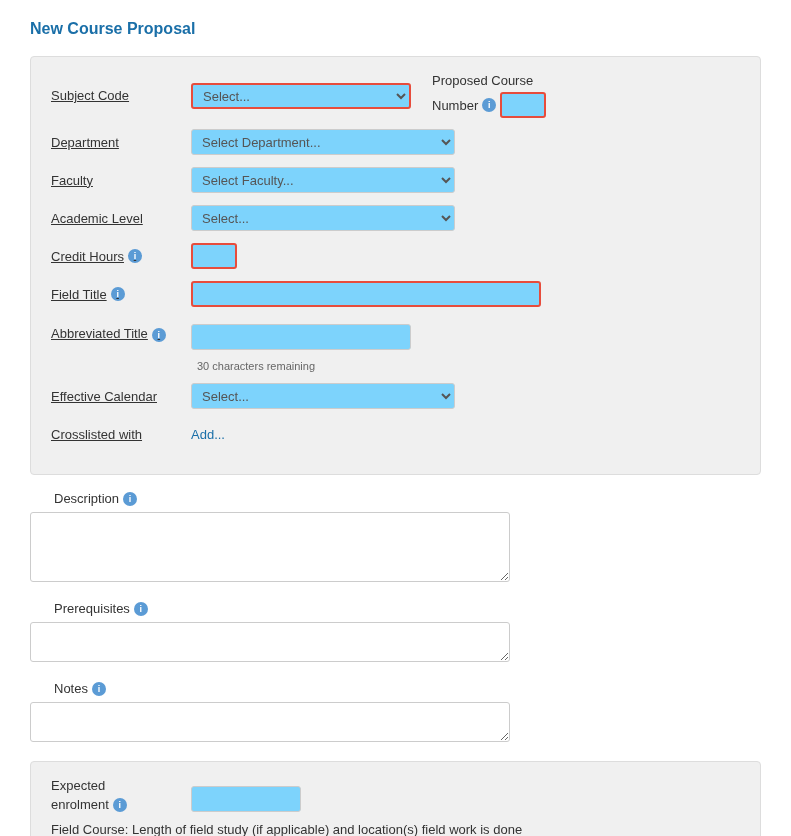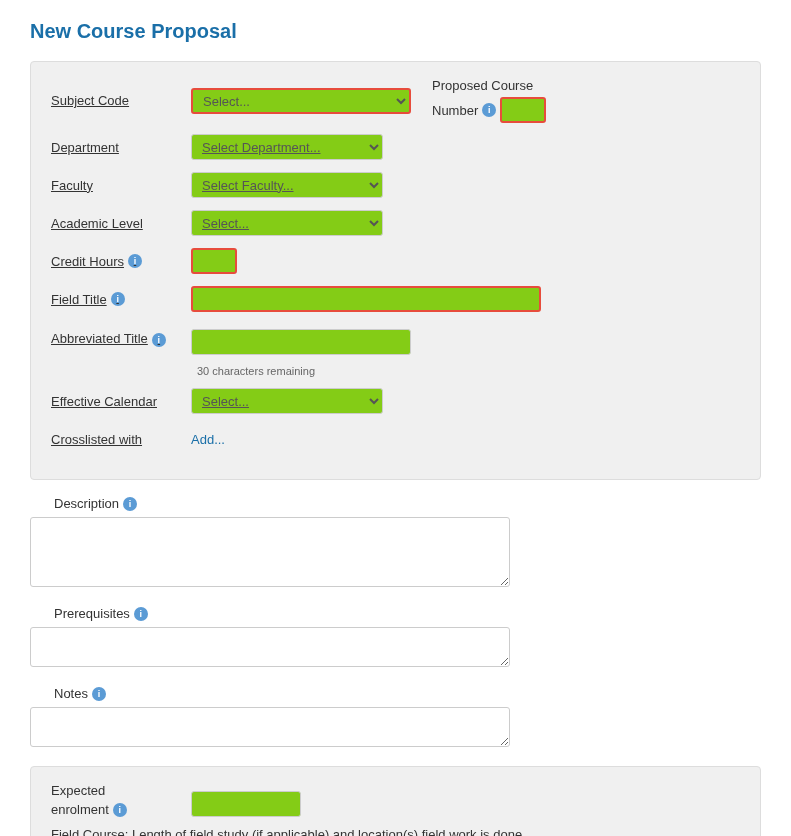--- a/index.html
+++ b/index.html
@@ -5,21 +5,21 @@
     * { box-sizing: border-box; margin: 0; padding: 0; }
     body {
       font-family: Arial, sans-serif;
       font-size: 13px;
       background: #fff;
       color: #333;
       padding: 20px 30px;
     }
     .page-title {
       color: #1a6fa8;
-      font-size: 20px;
+      font-size: 16px;
       font-weight: bold;
       margin-bottom: 18px;
     }
     .form-card {
       background: #f0f0f0;
       border: 1px solid #ddd;
       border-radius: 4px;
       padding: 16px 20px;
       margin-bottom: 16px;
     }
@@ -43,26 +43,26 @@
       flex: 1;
       display: flex;
       align-items: center;
       gap: 10px;
     }
     select, input[type="text"] {
       font-size: 13px;
       border: 1px solid #ccc;
       border-radius: 3px;
       padding: 3px 6px;
-      background: #84cc16;
+      background: #7dd3fc;
       color: #555;
       height: 26px;
     }
     .select-wide { width: 220px; }
-    .select-medium { width: 192px; text-decoration: underline; }
+    .select-medium { width: 264px; }
     .input-small { width: 46px; border: 2px solid #e74c3c !important; }
     .input-medium { width: 350px; border: 2px solid #e74c3c !important; }
     .input-abbreviated { width: 220px; }
     .proposed-number {
       width: 46px;
       border: 2px solid #e74c3c !important;
     }
     .select-red { border: 2px solid #e74c3c !important; }
     .proposed-course-block {
       display: flex;

